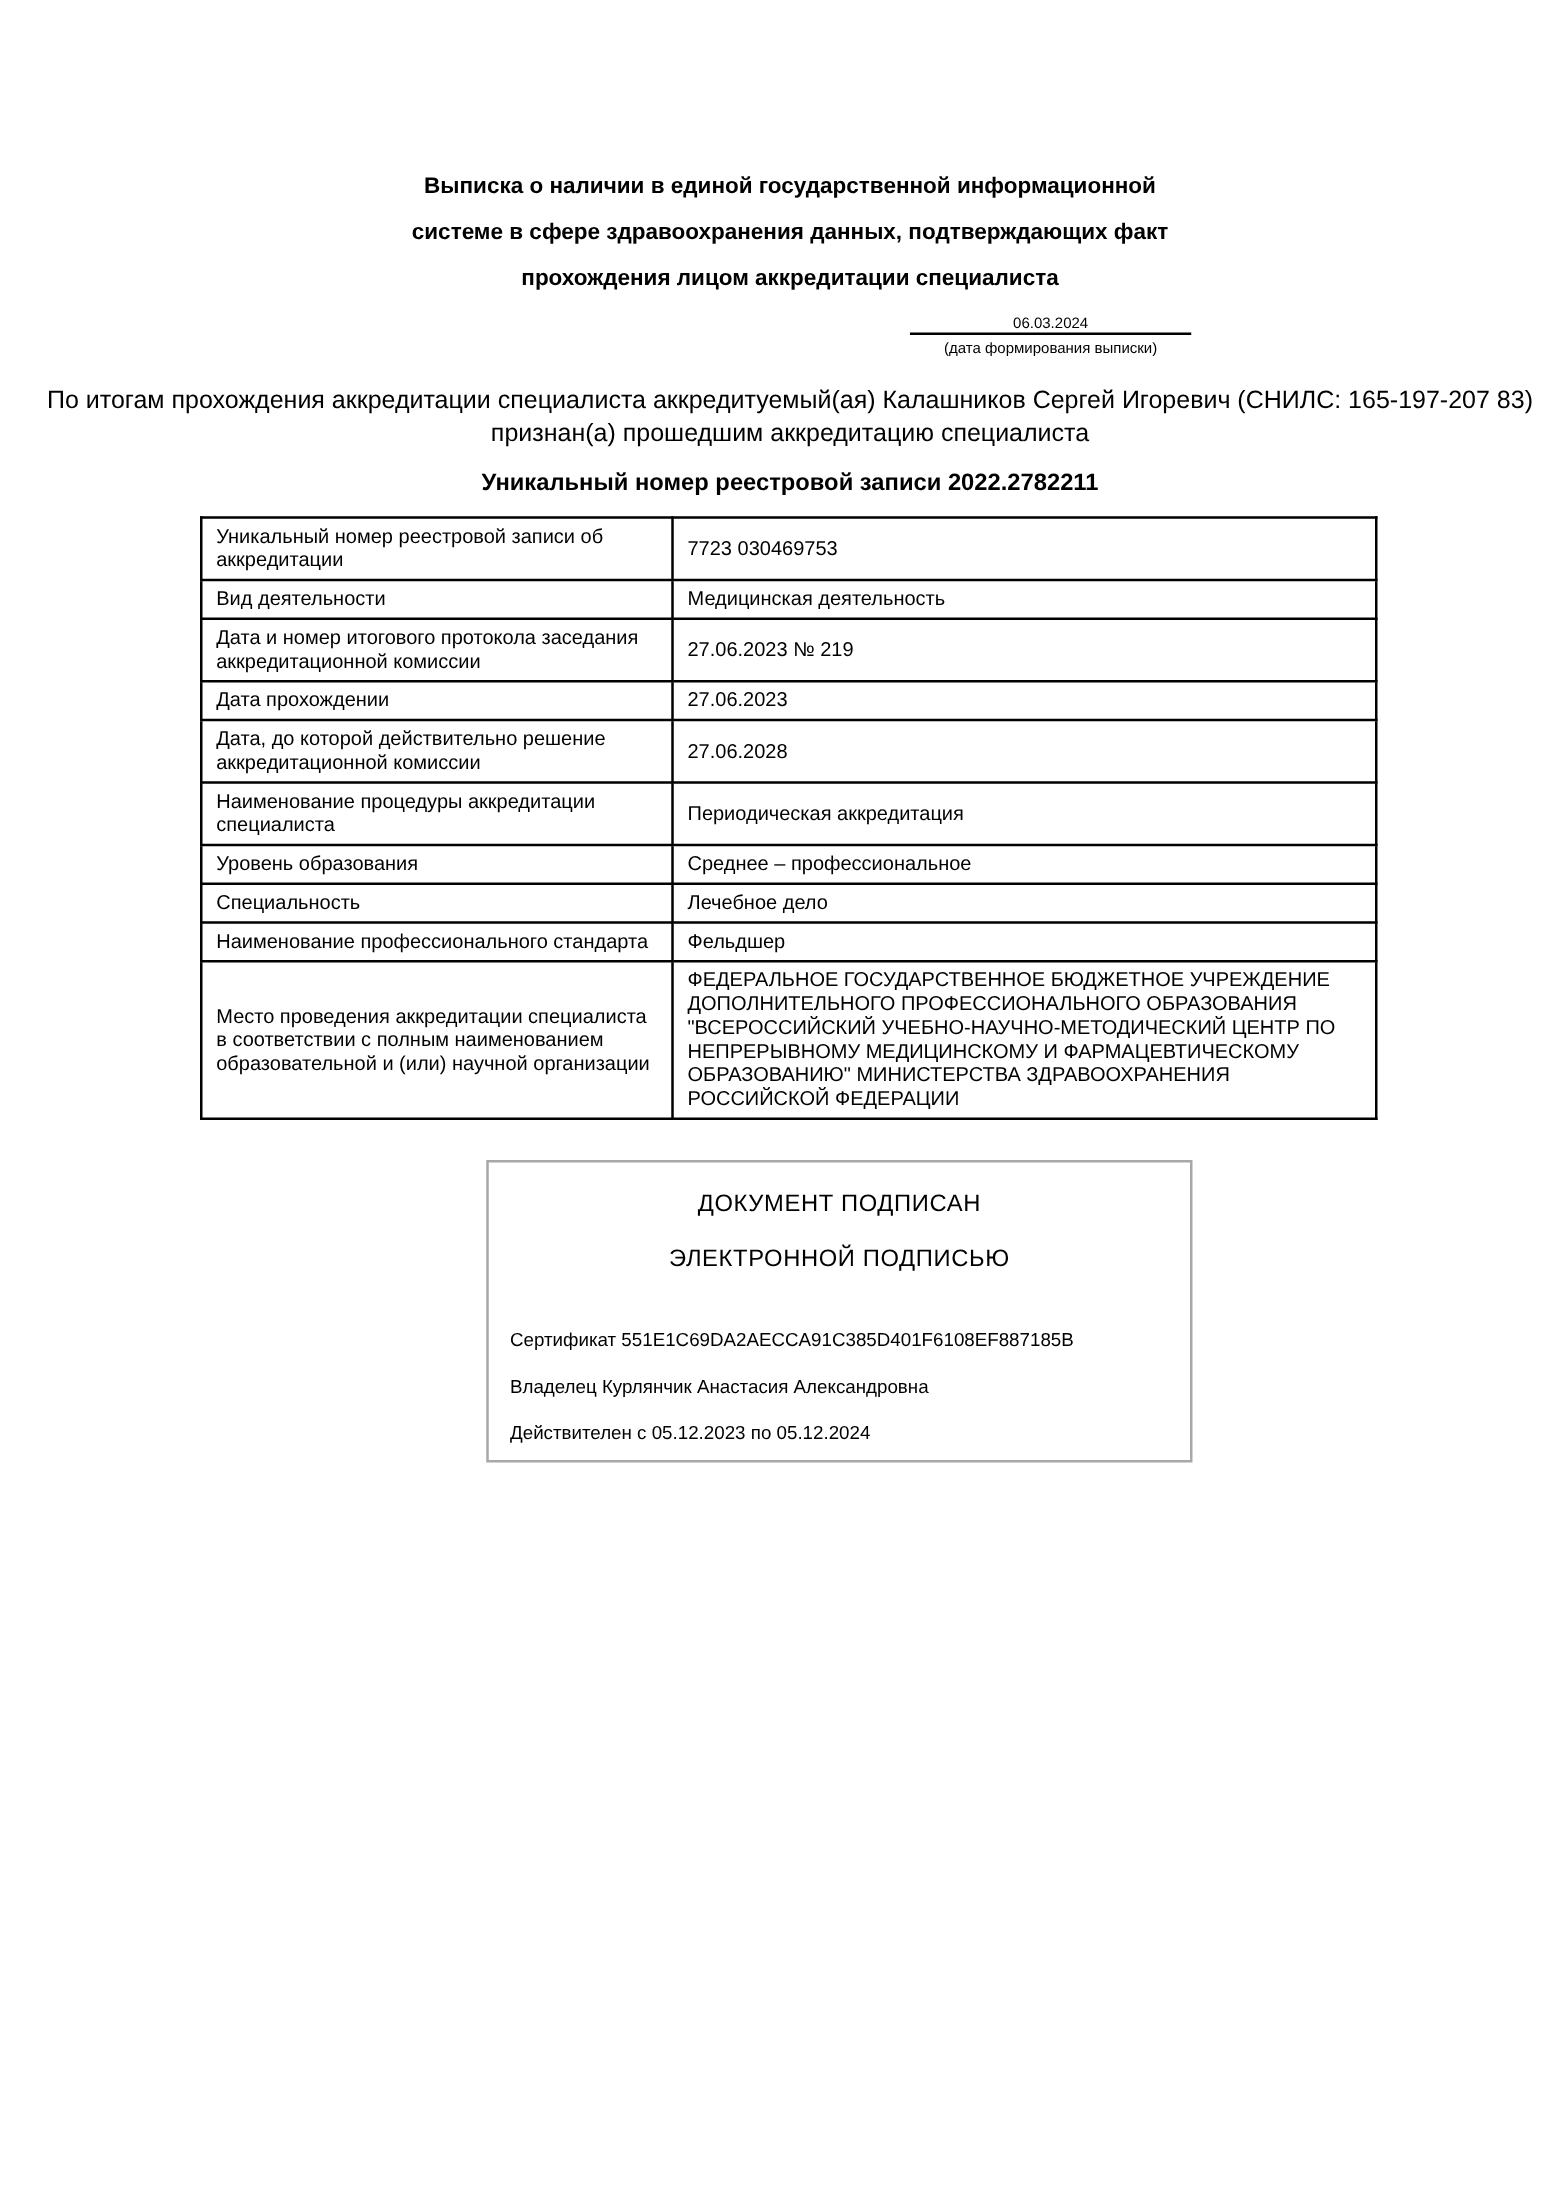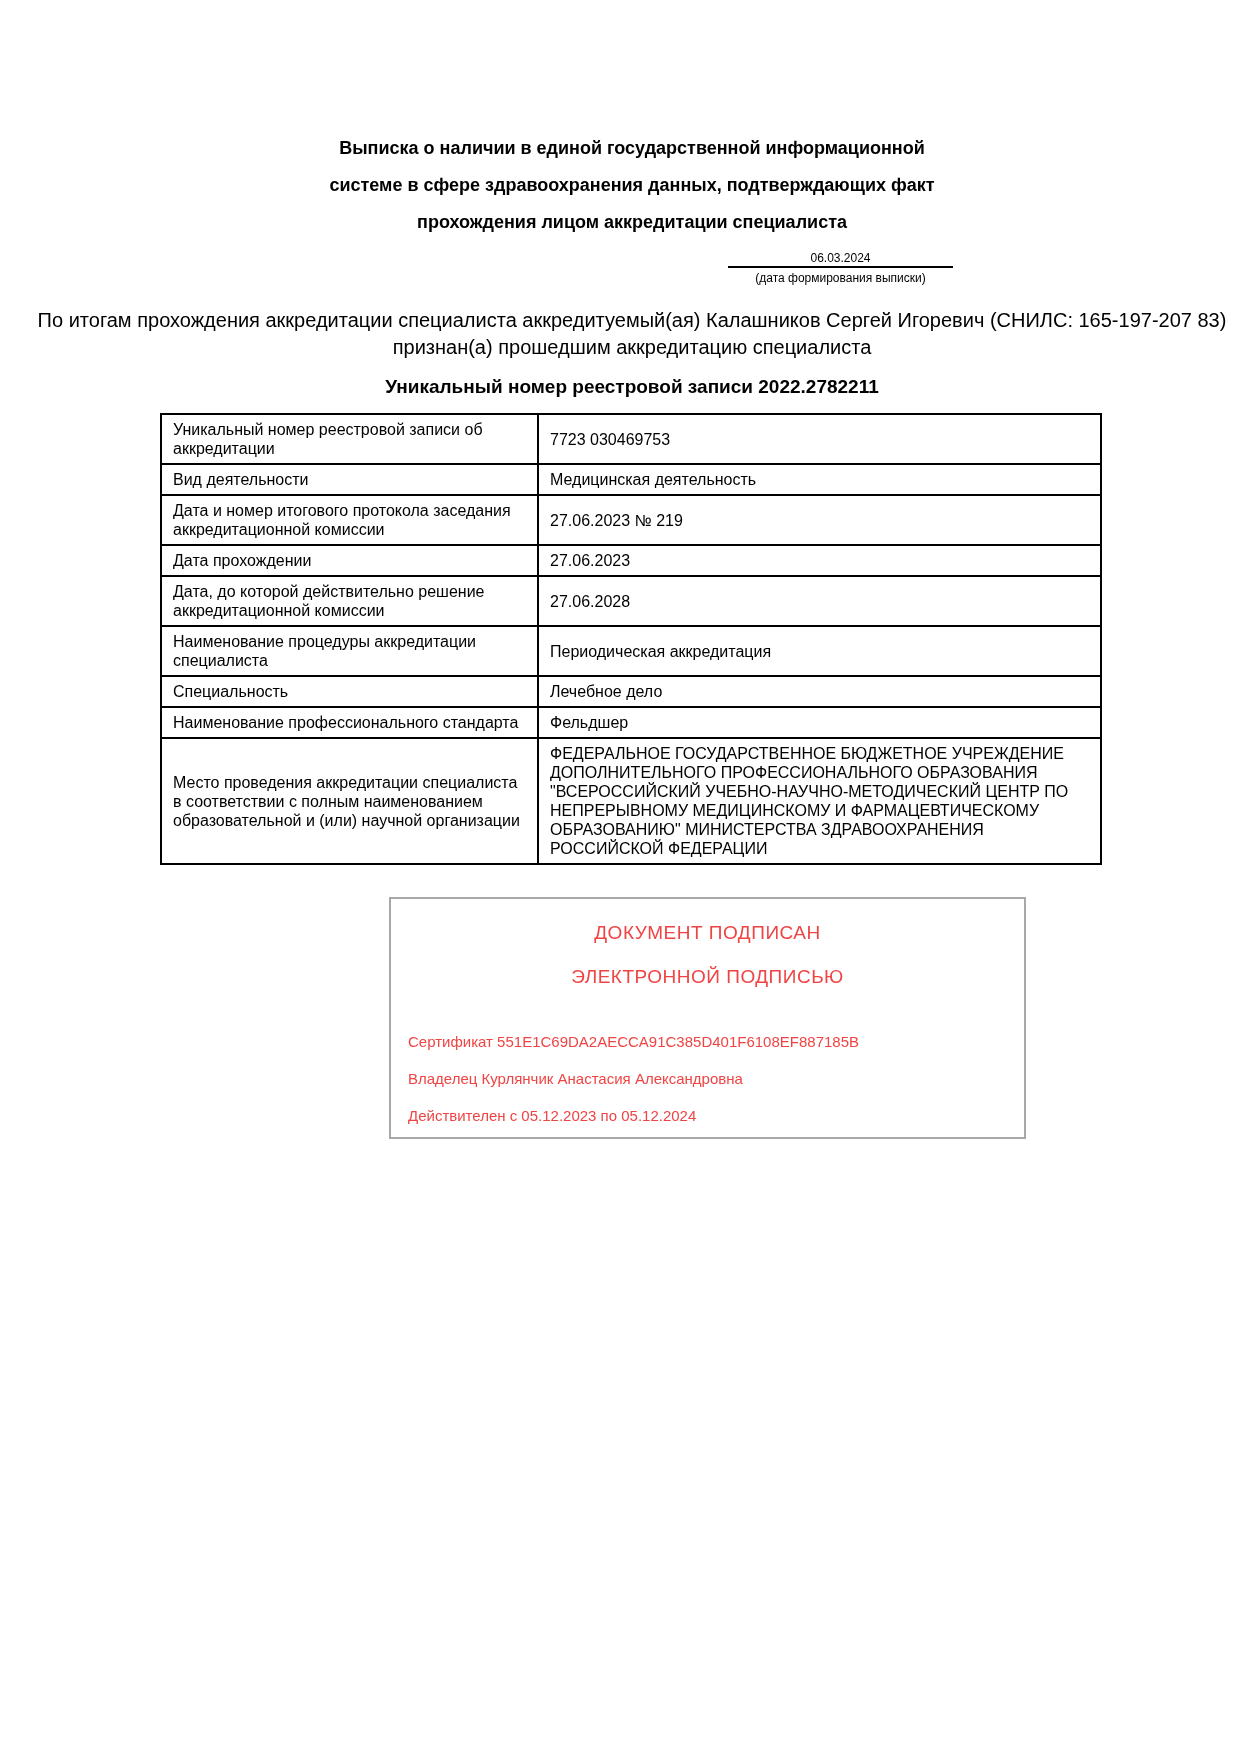--- a/index.html
+++ b/index.html
@@ -69,25 +69,25 @@
     padding: 5px 11px;
     line-height: 19px;
     vertical-align: middle;
     word-wrap: break-word;
   }
   td.label-cell { width: 353px; border-radius: 23px; }
 
   
   .sig-box {
     margin: 32px 0 0 377px;
-    width: 637px;
+    width: 565px;
     height: 242px;
     box-sizing: border-box;
     border: 2px solid #a8a8a8;
-    color: #ef4444;
+    color: #000000;
     background: #ffffff;
   }
   .sig-heading {
     padding-top: 12px;
     text-align: center;
     font-size: 19px;
     line-height: 44px;
     letter-spacing: 0.5px;
   }
   .sig-lines {
@@ -141,20 +141,24 @@
       </tr>
       <tr>
         <td class="label-cell">Дата, до которой действительно решение аккредитационной комиссии</td>
         <td>27.06.2028</td>
       </tr>
       <tr>
         <td class="label-cell">Наименование процедуры аккредитации специалиста</td>
         <td>Периодическая аккредитация</td>
       </tr>
       <tr>
+        <td class="label-cell">Уровень образования</td>
+        <td>Среднее – профессиональное</td>
+      </tr>
+      <tr>
         <td class="label-cell">Специальность</td>
         <td>Лечебное дело</td>
       </tr>
       <tr>
         <td class="label-cell">Наименование профессионального стандарта</td>
         <td>Фельдшер</td>
       </tr>
       <tr>
         <td class="label-cell">Место проведения аккредитации специалиста в соответствии с полным наименованием образовательной и (или) научной организации</td>
         <td>ФЕДЕРАЛЬНОЕ ГОСУДАРСТВЕННОЕ БЮДЖЕТНОЕ УЧРЕЖДЕНИЕ ДОПОЛНИТЕЛЬНОГО ПРОФЕССИОНАЛЬНОГО ОБРАЗОВАНИЯ "ВСЕРОССИЙСКИЙ УЧЕБНО-НАУЧНО-МЕТОДИЧЕСКИЙ ЦЕНТР ПО НЕПРЕРЫВНОМУ МЕДИЦИНСКОМУ И ФАРМАЦЕВТИЧЕСКОМУ ОБРАЗОВАНИЮ" МИНИСТЕРСТВА ЗДРАВООХРАНЕНИЯ РОССИЙСКОЙ ФЕДЕРАЦИИ</td>

